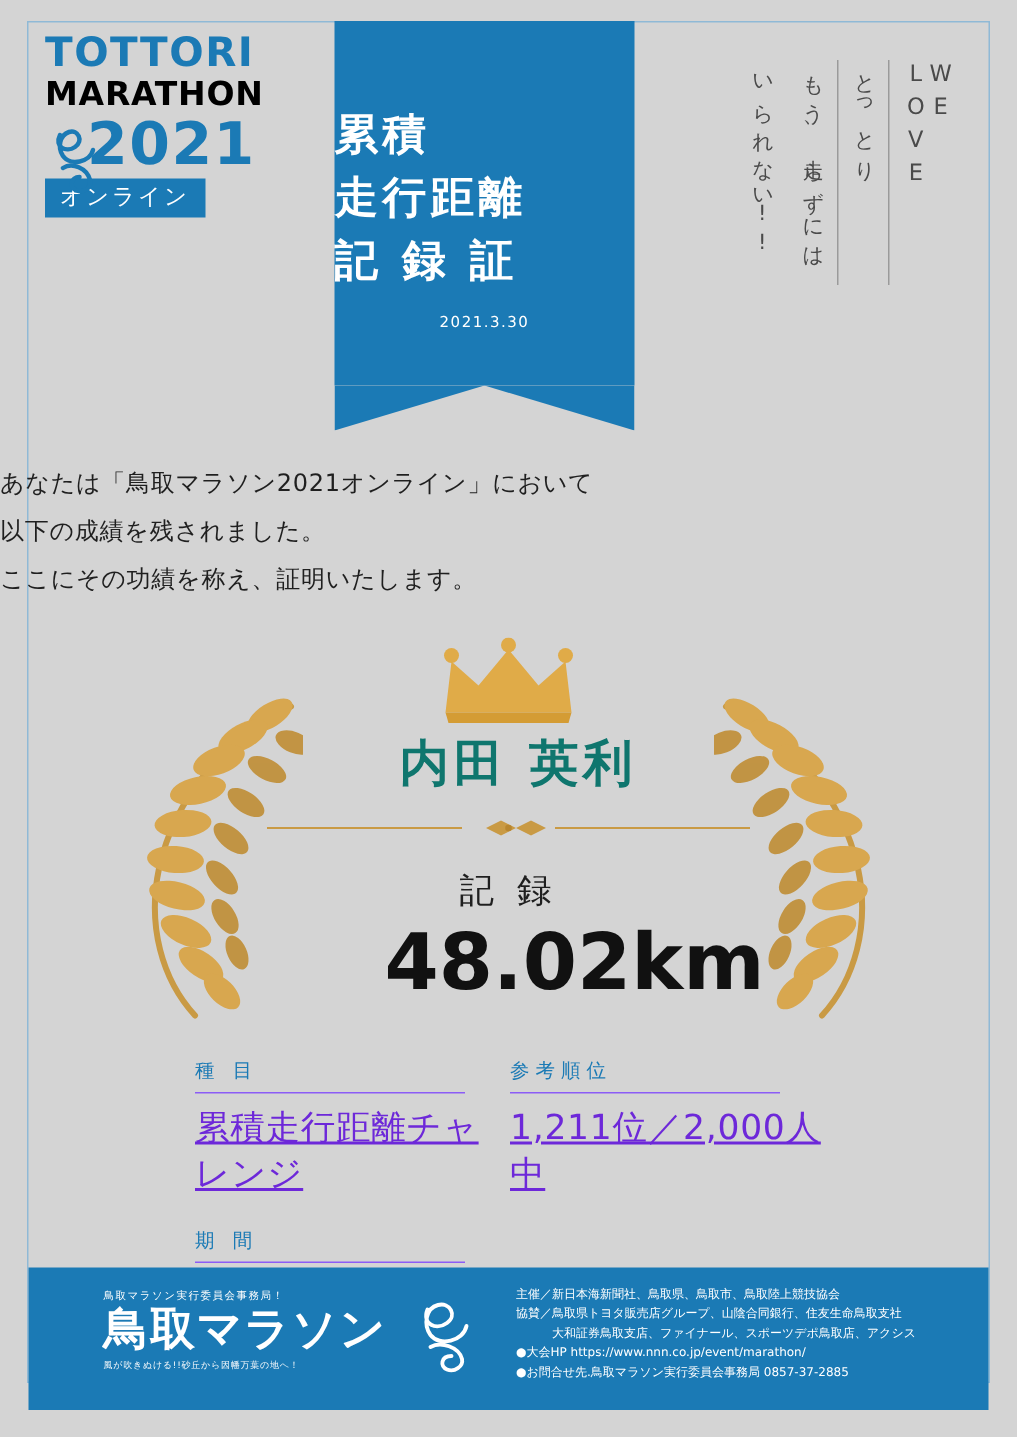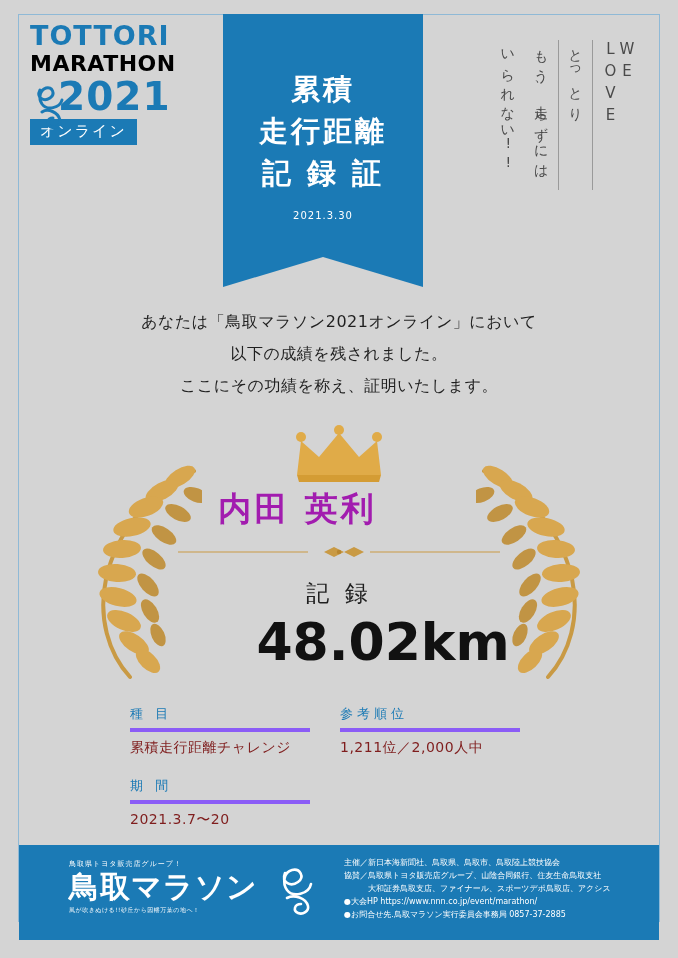--- a/index.html
+++ b/index.html
@@ -122,21 +122,20 @@
   .ribbon-notch:after {
     right: 0;
     border-right: 100px solid #1b7ab5;
     border-bottom: 30px solid transparent;
   }
   .ribbon-title {
     position: absolute;
     left: 0;
     top: 54px;
     width: 200px;
-    text-align: center;
     color: #ffffff;
     font-family: "DejaVu Sans", sans-serif;
     font-size: 29px;
     font-weight: bold;
     line-height: 1.45;
     letter-spacing: 3px;
   }
   .ribbon-date {
     position: absolute;
     left: 0;
@@ -178,21 +177,20 @@
     font-size: 15px;
     letter-spacing: 4px;
     color: #4a4a4a;
   }
   
   .intro {
     position: absolute;
     left: 0;
     top: 306px;
     width: 678px;
-    text-align: center;
     font-family: "DejaVu Sans", sans-serif;
     font-size: 16px;
     color: #1f1f1f;
     line-height: 2.0;
     letter-spacing: 0.5px;
   }
   
   .crown {
     position: absolute;
     left: 50%;
@@ -204,22 +202,23 @@
   
   .name {
     position: absolute;
     left: 0;
     top: 487px;
     width: 595px;
     text-align: center;
     font-family: "DejaVu Sans", sans-serif;
     font-size: 33px;
     font-weight: bold;
-    color: #a21caf;
+    color: #0f766e;
     letter-spacing: 3px;
+    padding-left: 48px;
   }
   
   .divider {
     position: absolute;
     left: 178px;
     top: 545px;
     width: 322px;
     height: 14px;
   }
   
@@ -270,30 +269,31 @@
   .field {
     width: 210px;
     box-sizing: border-box;
   }
   .field-label {
     font-family: "DejaVu Sans", sans-serif;
     font-size: 13px;
     color: #1b7ab5;
     letter-spacing: 4px;
     padding-bottom: 5px;
-    border-bottom: 4px solid #8b5cf6;
+    border-bottom: 1px solid #8b5cf6;
     margin-bottom: 7px;
     margin-right: 30px;
   }
   .field-value {
     font-family: "DejaVu Sans", sans-serif;
-    font-size: 14px;
-    color: #7f1d1d;
+    font-size: 23px;
+    color: #6d28d9;
     letter-spacing: 0.5px;
     margin-bottom: 20px;
+    text-decoration: underline;
   }
   .field-spacer { width: 210px; }
   
   .footer {
     position: absolute;
     left: 19px;
     top: 845px;
     width: 640px;
     height: 95px;
     background: #1b7ab5;
@@ -479,21 +479,21 @@
       <div class="field">
         <div class="field-label">期 間</div>
         <div class="field-value">2021.3.7〜20</div>
       </div>
       <div class="field-spacer"></div>
     </div>
   </div>
 
   <div class="footer">
     <div class="footer-logo">
-      <div class="footer-logo-top">鳥取県トヨタ販売店グループ！</div>
+      <div class="footer-logo-top">鳥取マラソン実行委員会事務局！</div>
       <div class="footer-logo-main">鳥取マラソン</div>
       <div class="footer-logo-bottom">風が吹きぬける!!砂丘から因幡万葉の地へ！</div>
     </div>
     <svg class="footer-swirl" viewBox="0 0 42 52">
       <path d="M8 8 C4 18 14 22 21 17 C28 12 23 3 15 5 C7 7 5 18 10 25 C16 33 32 29 34 19" fill="none" stroke="#ffffff" stroke-width="2.6" stroke-linecap="round"></path>
       <path d="M10 33 C17 29 29 33 31 41 C32 46 26 50 21 48 C16 46 17 39 24 39" fill="none" stroke="#ffffff" stroke-width="2.6" stroke-linecap="round"></path>
     </svg>
     <div class="footer-text">
       <div>主催／新日本海新聞社、鳥取県、鳥取市、鳥取陸上競技協会</div>
       <div>協賛／鳥取県トヨタ販売店グループ、山陰合同銀行、住友生命鳥取支社</div>

